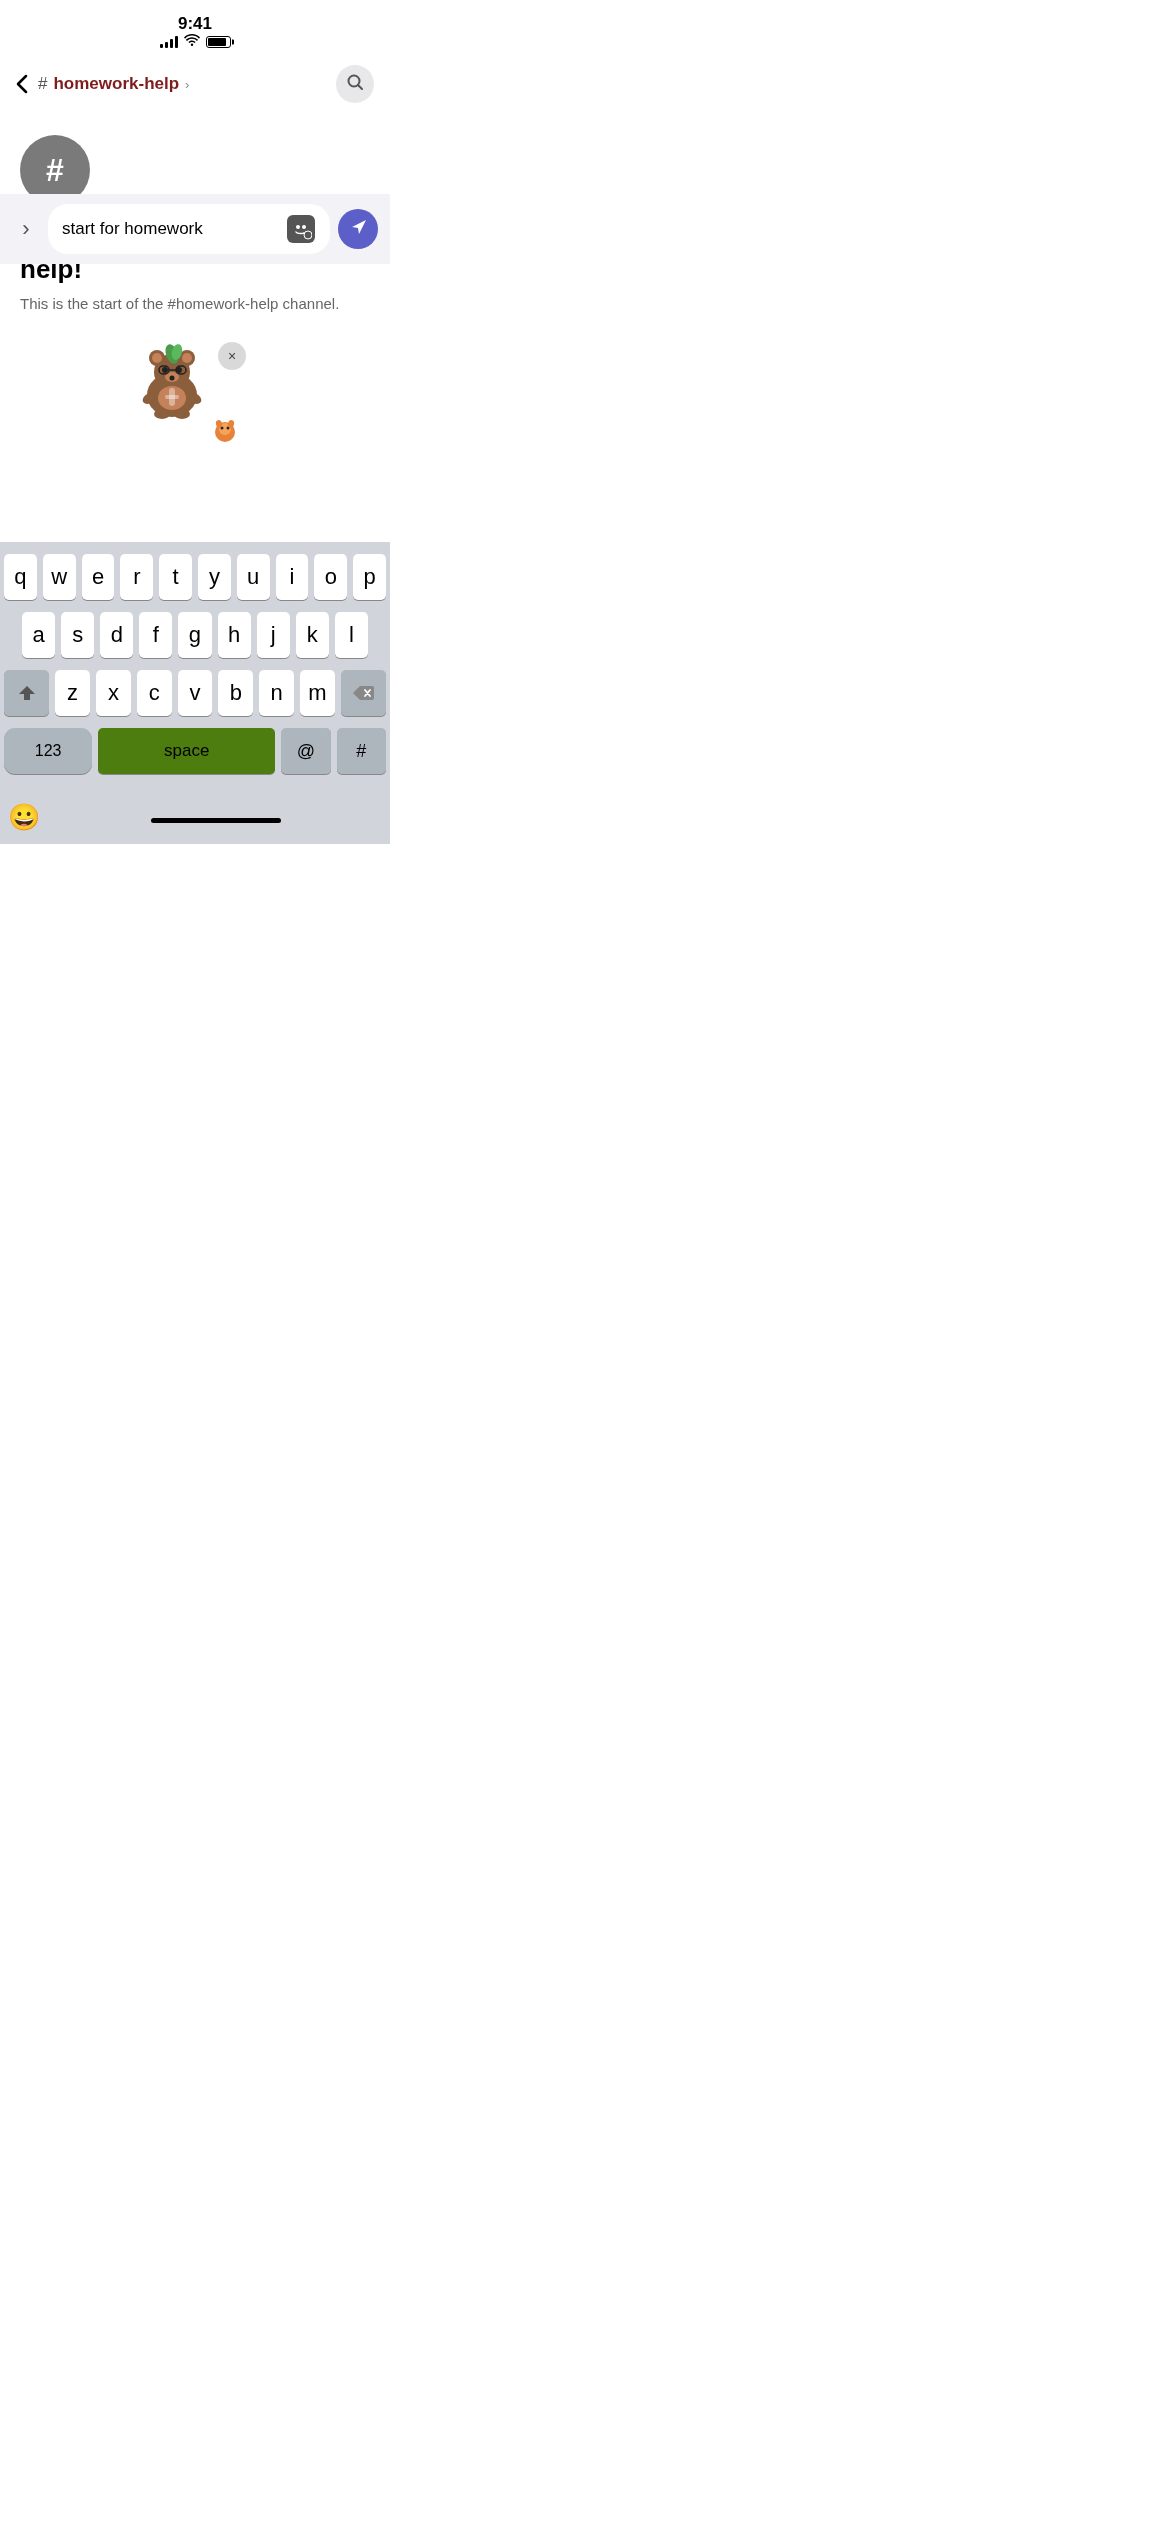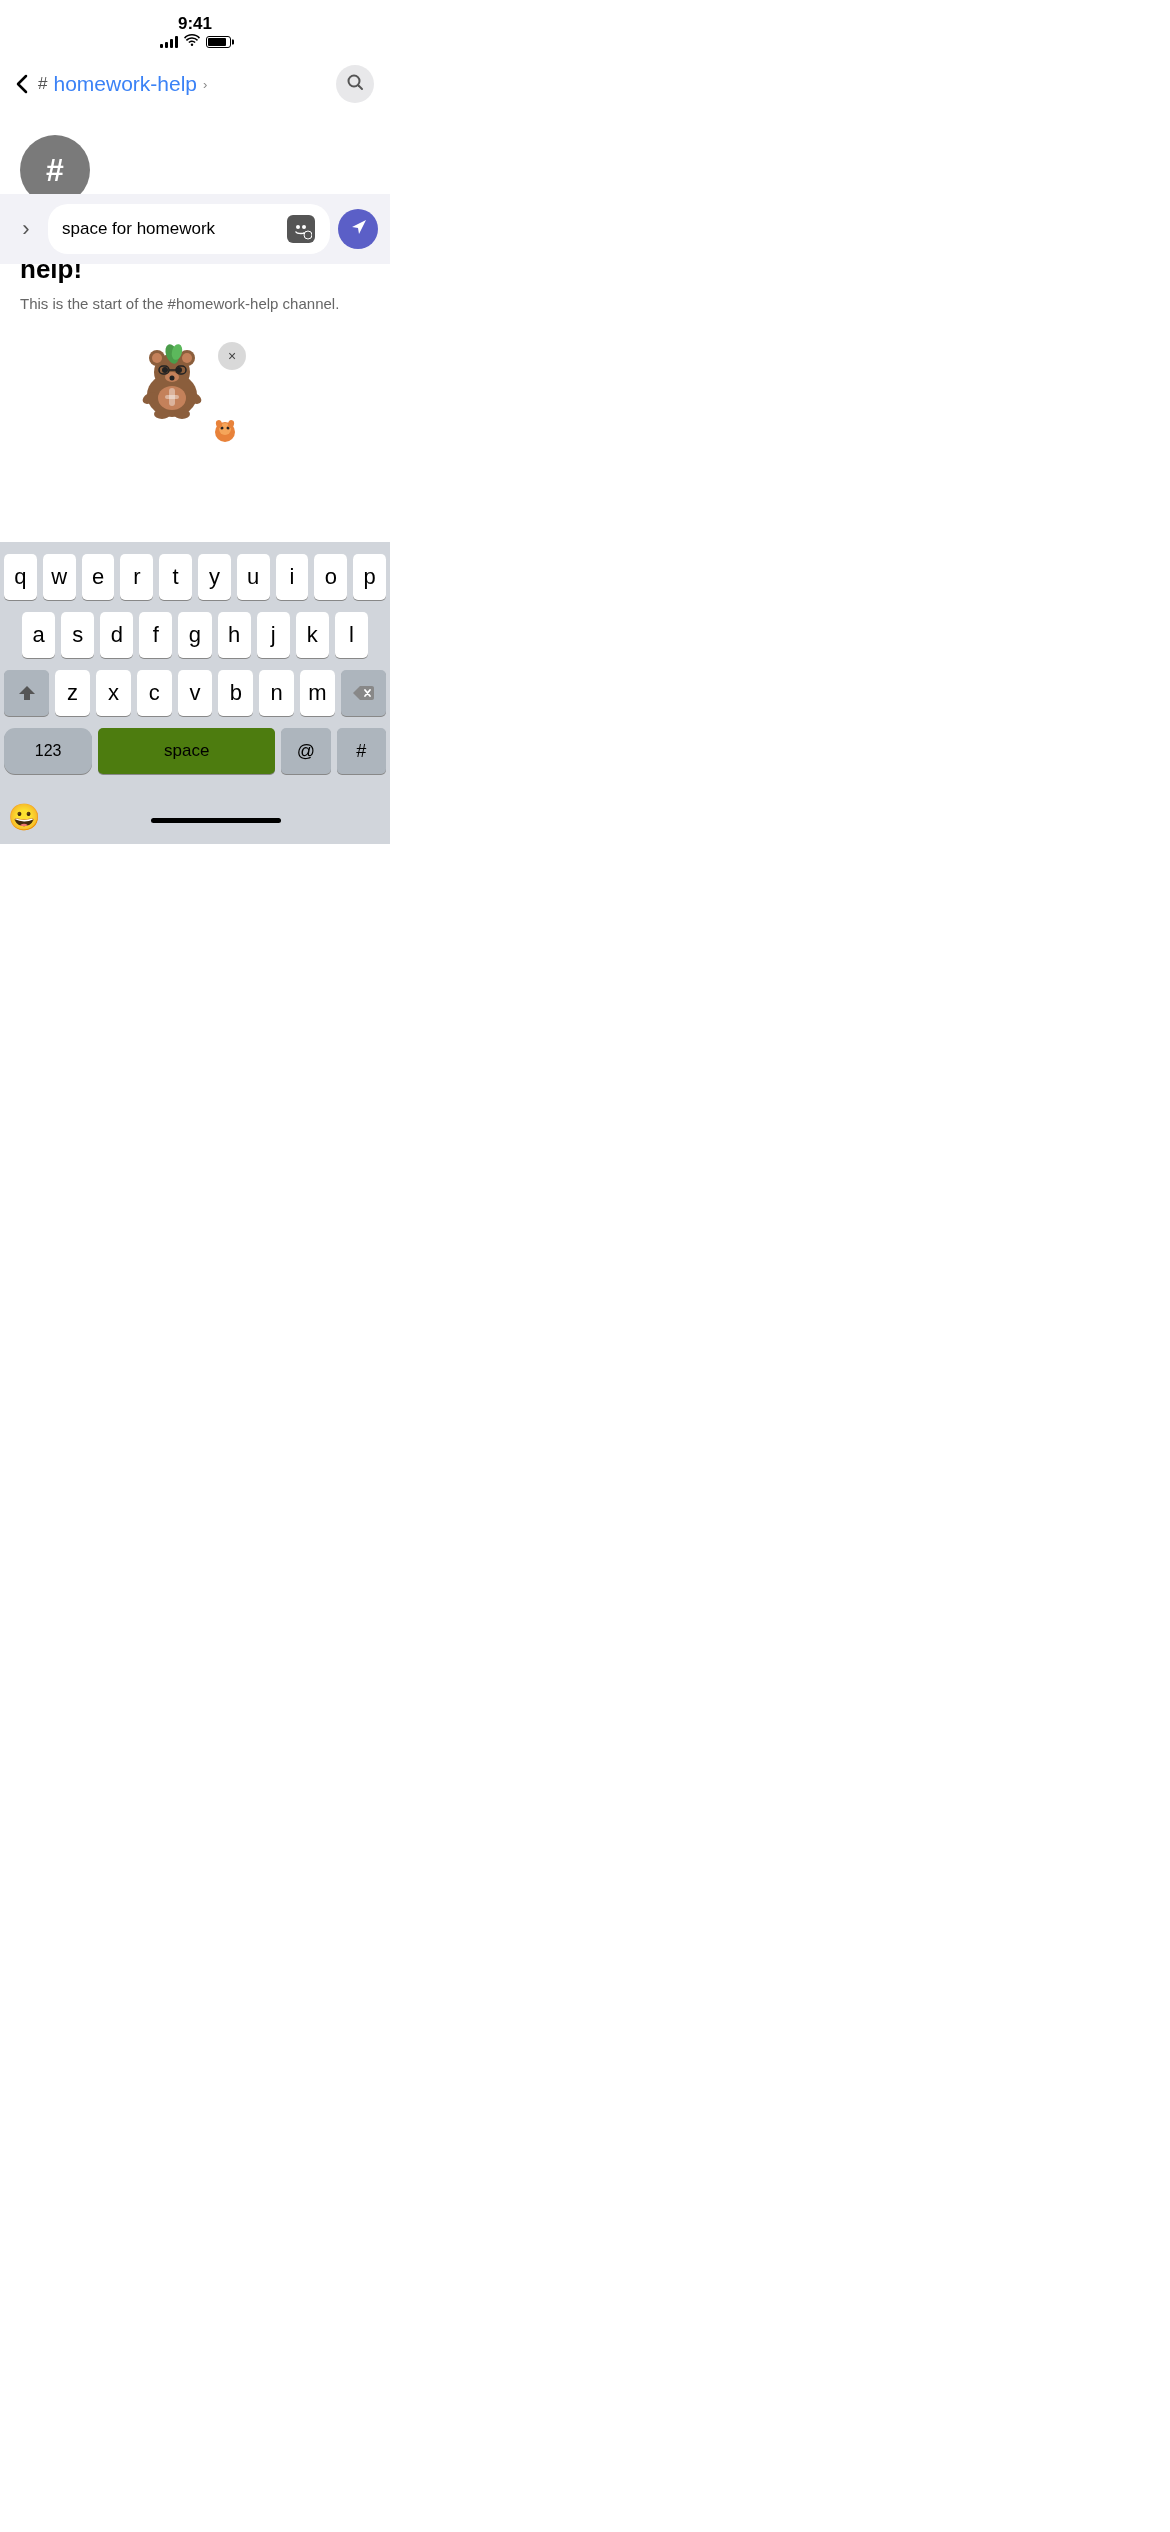--- a/index.html
+++ b/index.html
@@ -100,23 +100,23 @@
       display: flex;
       align-items: center;
       gap: 6px;
     }
     .hash-icon-header {
       font-size: 17px;
       color: #555;
       font-weight: 400;
     }
     .channel-name {
-      font-size: 21px;
-      font-weight: 400;
-      color: #3b82f6;
+      font-size: 17px;
+      font-weight: 700;
+      color: #7f1d1d;
     }
     .chevron-right {
       font-size: 13px;
       color: #888;
     }
     .search-btn {
       width: 38px;
       height: 38px;
       background: #e8e8ea;
       border-radius: 50%;
@@ -474,21 +474,21 @@
       </svg>
     </div>
   </div>
 </div>
 
 <div class="input-area">
   <div class="expand-btn">
     <span class="expand-icon" style="font-size:22px; color:#555; font-weight:300;">›</span>
   </div>
   <div class="message-input-wrapper">
-    <span class="message-input-text">space for homework</span>
+    <span class="message-input-text">start for homework</span>
     <div class="sticker-btn">
       <div class="sticker-btn-icon">
         <svg width="22" height="22" viewBox="0 0 22 22" fill="none">
           <rect width="22" height="22" rx="5" fill="#555"></rect>
           <circle cx="8" cy="9" r="2" fill="#fff"></circle>
           <circle cx="14" cy="9" r="2" fill="#fff"></circle>
           <path d="M6 14c1 2 9 2 10 0" stroke="#fff" stroke-width="1.5" stroke-linecap="round"></path>
           <path d="M14 14c0 3 4 4 6 2" fill="#555" stroke="#fff" stroke-width="1"></path>
           <ellipse cx="18" cy="17" rx="4" ry="4" fill="#555" stroke="#fff" stroke-width="1"></ellipse>
         </svg>

